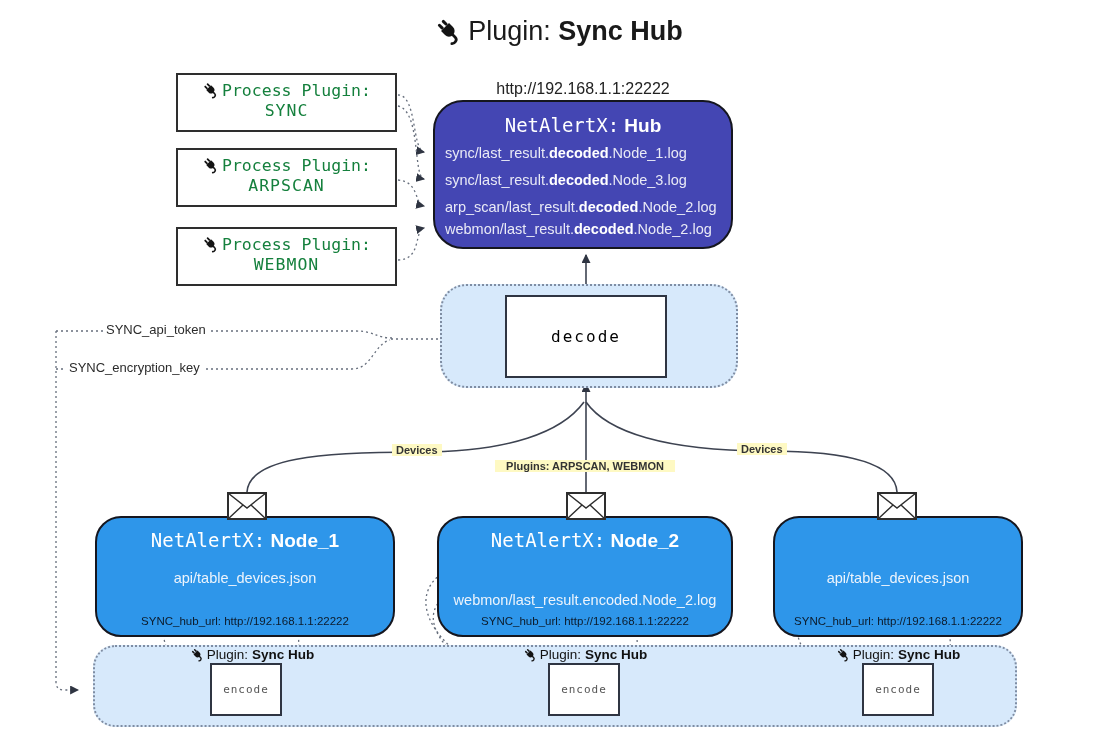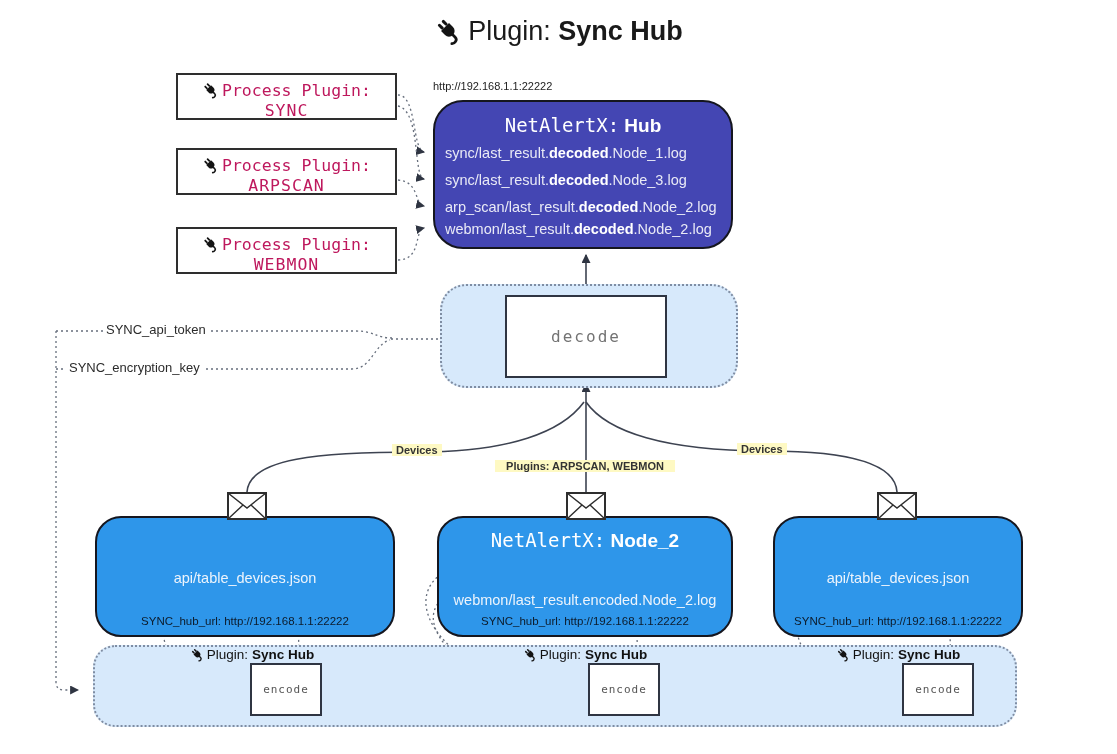--- a/index.html
+++ b/index.html
@@ -7,59 +7,59 @@
   .canvas { position:relative; width:1117px; height:754px; background:#ffffff; overflow:hidden; }
   .abs { position:absolute; }
   .mono { font-family:"DejaVu Sans Mono", monospace; }
 
   
   .main-title { left:0; right:0; top:16px; text-align:center; font-size:27px; color:#1a1a1a; z-index:3; }
   .main-title .bold { font-weight:bold; }
   .main-title .plug { width:30px; height:30px; vertical-align:-6px; margin-right:4px; }
 
   
-  .proc-box { left:176px; width:221px; height:47px; background:#fff; border:2px solid #2e2e2e;
-              z-index:2; text-align:center; color:#be185d; font-size:16.5px; padding-top:6px; }
+  .proc-box { left:176px; width:221px; height:59px; background:#fff; border:2px solid #2e2e2e;
+              z-index:2; text-align:center; color:#15803d; font-size:16.5px; padding-top:6px; }
   .proc-box .plug { width:18px; height:18px; vertical-align:-3px; margin-right:2px; }
   .proc-line2 { margin-top:1px; letter-spacing:1px; }
 
   
-  .hub-url { left:433px; width:300px; top:80px; font-size:11px; color:#222; z-index:3; }
+  .hub-url { left:433px; width:300px; top:80px; text-align:center; font-size:16px; color:#222; z-index:3; }
   .hub { left:433px; top:100px; width:300px; height:149px; background:#4446b3; border:2px solid #15161f;
          border-radius:30px; z-index:2; color:#e9eaf6; }
   .hub-title { position:absolute; left:0; right:0; top:12px; text-align:center; font-size:19px; color:#fff; }
   .hub-title .bold { font-weight:bold; font-family:"Liberation Sans", sans-serif;margin-top:33px; }
   .hub-line { position:absolute; left:10px; right:2px; font-size:14.5px; white-space:nowrap; }
   .hub-line .bold { font-weight:bold; color:#ffffff; }
 
   
   .panel { background:#d7e9fb; border:2px dotted #7f8da3; z-index:2; }
   .decode-panel { left:440px; top:284px; width:298px; height:104px; border-radius:26px; }
   .white-box { background:#fff; border:2px solid #2f3542; display:flex; align-items:center; justify-content:center; z-index:2; }
-  .decode-box { left:505px; top:295px; width:162px; height:83px; font-size:16px; color:#737373; letter-spacing:2px; }
+  .decode-box { left:505px; top:295px; width:162px; height:83px; font-size:16px; color:#000000; letter-spacing:2px; }
 
   
   .key-label { font-size:13px; color:#2b2b2b; background:#fff; padding:0 3px; z-index:3; }
   .edge-label { font-size:11px; color:#333; background:#fef9c3; padding:0 4px; z-index:3;font-weight:bold; }
 
   
   .node { background:#2e96ea; border:2px solid #15161f; border-radius:26px; z-index:2; color:#edf4fc; top:516px; height:121px; }
   .node-title { position:absolute; left:0; right:0; top:11px; text-align:center; font-size:19px; color:#fff; }
   .node-title .bold { font-weight:bold; font-family:"Liberation Sans", sans-serif; }
   .node-line { position:absolute; left:0; right:0; text-align:center; font-size:14.5px; white-space:nowrap; }
   .node-url { position:absolute; left:0; right:0; bottom:8px; text-align:center; font-size:11.5px; color:#0d1b2a; }
 
   .envelope { z-index:4; }
 
   
   .strip { left:93px; top:645px; width:924px; height:82px; border-radius:22px; }
   .strip-label { top:647px; width:170px; text-align:center; font-size:13.5px; color:#111; z-index:3; white-space:nowrap; }
   .strip-label .bold { font-weight:bold; }
   .strip-label .plug { width:15px; height:15px; vertical-align:-3px; margin-right:2px; }
-  .encode-box { top:663px; width:72px; height:53px; font-size:11px; color:#555; letter-spacing:1px;margin-left:40px; }
+  .encode-box { top:663px; width:72px; height:53px; font-size:11px; color:#555; letter-spacing:1px; }
 
   svg.connectors { position:absolute; left:0; top:0; z-index:2; pointer-events:none; }
   .hidden-defs { position:absolute; width:0; height:0; }
 </style>
 </head>
 <body>
 
 <svg class="hidden-defs" aria-hidden="true">
   <defs>
     <symbol id="plugsym" viewBox="0 0 24 24">
@@ -151,20 +151,21 @@
   <div class="abs white-box decode-box mono">decode</div>
 
   <div class="abs key-label" style="left:103px; top:322px;">SYNC_api_token</div>
   <div class="abs key-label" style="left:66px; top:360px;">SYNC_encryption_key</div>
 
   <div class="abs edge-label" style="left:392px; top:444px;">Devices</div>
   <div class="abs edge-label" style="left:737px; top:443px;">Devices</div>
   <div class="abs edge-label" style="left:495px; top:460px; width:180px; text-align:center;">Plugins: ARPSCAN, WEBMON</div>
 
   <div class="abs node" style="left:95px; width:300px;">
+    <div class="node-title"><span class="mono">NetAlertX:</span>&nbsp;<span class="bold">Node_1</span></div>
     <div class="node-line" style="top:52px;">api/table_devices.json</div>
     <div class="node-url">SYNC_hub_url: http://192.168.1.1:22222</div>
   </div>
   <div class="abs node" style="left:437px; width:296px;">
     <div class="node-title"><span class="mono">NetAlertX:</span>&nbsp;<span class="bold">Node_2</span></div>
     <div class="node-line" style="top:74px;">webmon/last_result.encoded.Node_2.log</div>
     <div class="node-url">SYNC_hub_url: http://192.168.1.1:22222</div>
   </div>
   <div class="abs node" style="left:773px; width:250px;">
     <div class="node-line" style="top:52px;">api/table_devices.json</div>

